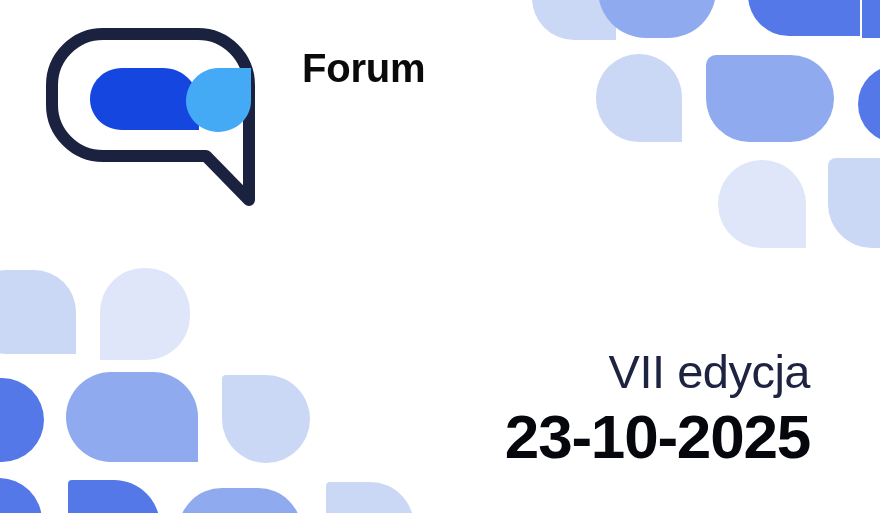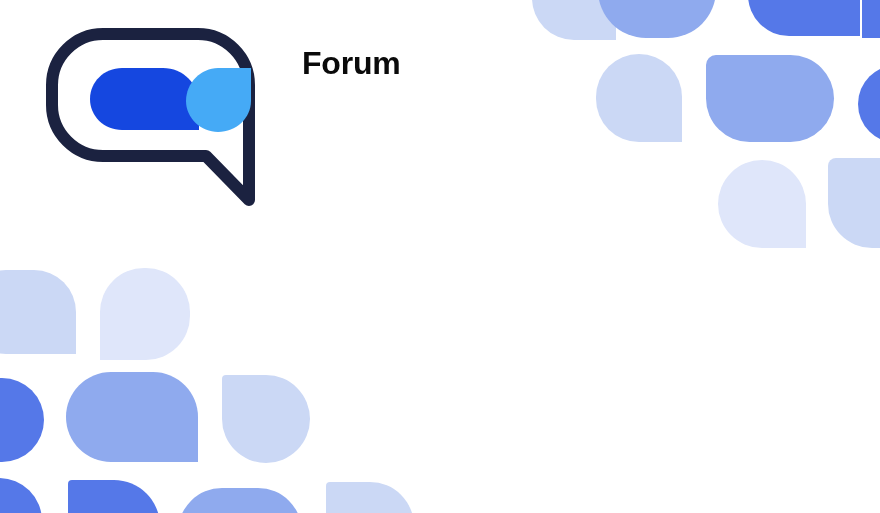--- a/index.html
+++ b/index.html
@@ -45,21 +45,21 @@
     height: 178px;
     flex: 0 0 auto;
   }
   .wordmark {
     margin-top: 18px;
     display: flex;
     flex-direction: column;
     line-height: 1.12;
   }
   .wordmark-line {
-    font-size: 32px;
+    font-size: 40px;
     font-weight: 700;
     color: #0a0a0a;
     letter-spacing: -0.2px;
     white-space: nowrap;
   }
 
   
   .date-block {
     position: absolute;
     right: 70px;
@@ -125,14 +125,18 @@
         <path d="M172 40 H205 V73 C205 90 190 104 172 104 C155 104 140 90 140 73 C140 55 155 40 172 40 Z" fill="#45AAF6"></path>
       </svg>
     </div>
 
     <div class="wordmark">
       <span class="wordmark-line">Forum</span>
     </div>
 
   </div>
 
+  <div class="date-block">
+    <div class="edition-line">VII edycja</div>
+    <div class="date-line">23-10-2025</div>
+  </div>
 
 </div>
 
 </body></html>

